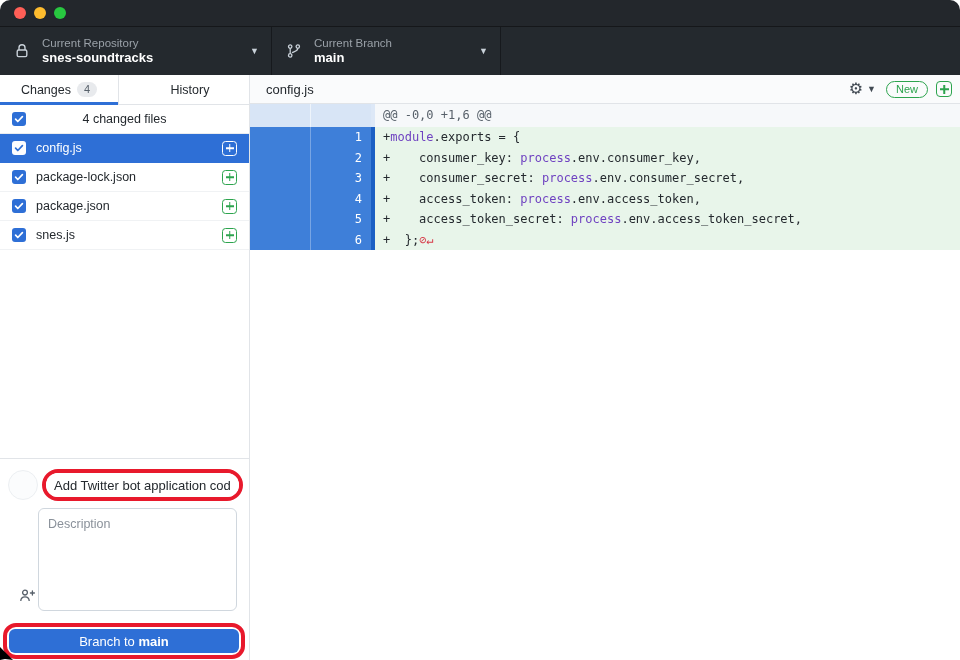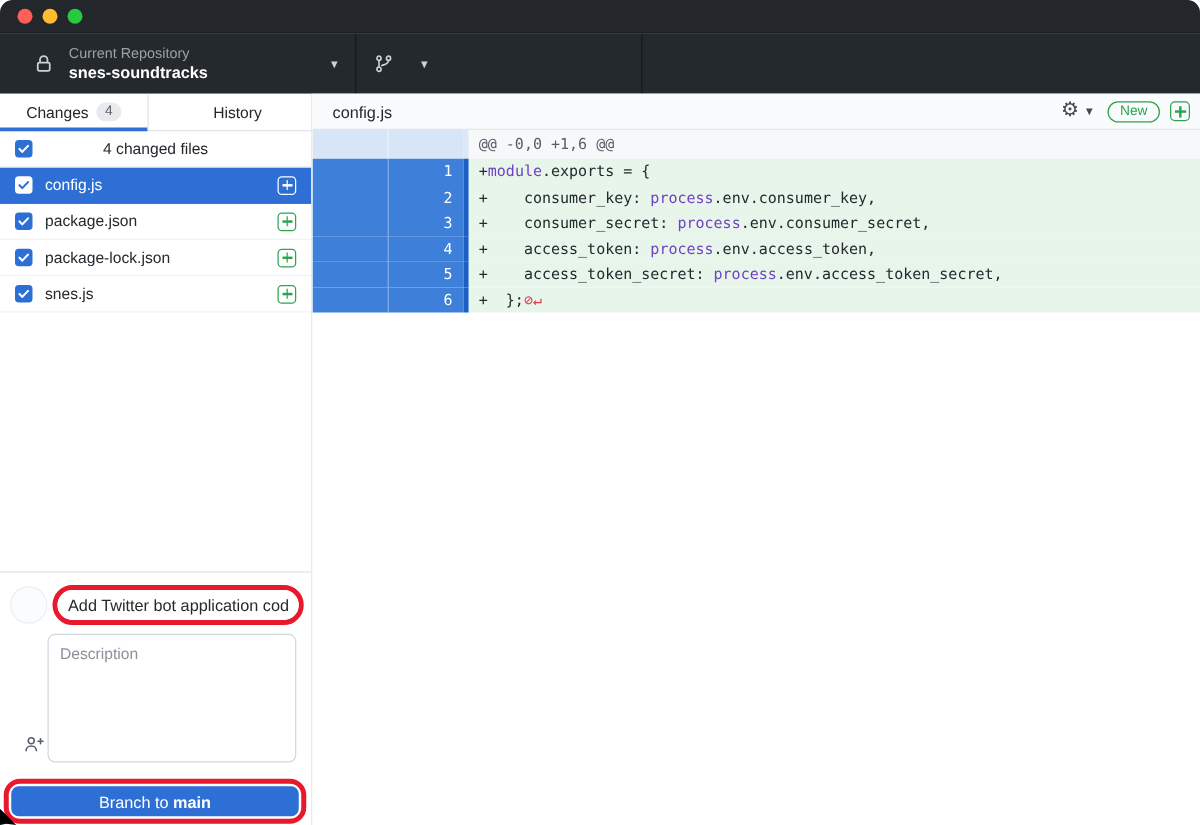--- a/index.html
+++ b/index.html
@@ -8,21 +8,21 @@
 
   
   .titlebar{height:26px;background:#23272c;display:flex;align-items:center;padding-left:14px;gap:8px;
     border-bottom:1px solid rgba(0,0,0,.4);}
   .tl{width:12px;height:12px;border-radius:50%;}
   .tl.red{background:#ff5f57;} .tl.yellow{background:#febc2e;} .tl.green{background:#28c840;}
 
   
   .toolbar{height:48px;background:#24292e;display:flex;}
   .tb-sec{display:flex;align-items:center;padding:0 12px 0 14px;border-right:1px solid #16191d;cursor:default;}
-  .tb-sec.repo{width:272px;box-sizing:border-box;margin-left:13px;}
+  .tb-sec.repo{width:272px;box-sizing:border-box;}
   .tb-sec.branch{width:229px;box-sizing:border-box;}
   .tb-sec.fetch{width:230px;box-sizing:border-box;}
   .tb-fill{flex:1;}
   .tb-icon{width:16px;height:16px;margin-right:12px;flex:none;color:#c9d1d9;}
   .tb-text{flex:1;min-width:0;}
   .tb-label{font-size:11.5px;color:#9aa1a8;line-height:14px;}
   .tb-value{font-size:13px;color:#fff;font-weight:bold;line-height:16px;white-space:nowrap;}
   .tb-chev{color:#c9d1d9;font-size:9px;margin-left:8px;}
 
   
@@ -130,20 +130,24 @@
       </div>
       <div class="tb-chev">▼</div>
     </div>
     <div class="tb-sec branch">
       <svg class="tb-icon" viewBox="0 0 16 16" fill="none" stroke="currentColor" stroke-width="1.3">
         <circle cx="4.2" cy="3.6" r="1.7"></circle>
           <circle cx="4.2" cy="12.4" r="1.7"></circle>
           <circle cx="11.8" cy="3.6" r="1.7"></circle>
         <path d="M4.2 5.3v5.4M11.8 5.3c0 3-3.5 3.2-5.8 4.4"></path>
       </svg>
+      <div class="tb-text">
+        <div class="tb-label">Current Branch</div>
+        <div class="tb-value">main</div>
+      </div>
       <div class="tb-chev">▼</div>
     </div>
     <div class="tb-fill"></div>
   </div>
 
   <div class="body-row">
 
     <aside class="sidebar">
       <div class="tabbar">
         <div class="tab active">
@@ -173,30 +177,30 @@
           </span>
           <span class="fname">config.js</span>
           <span class="status-plus"></span>
         </div>
         <div class="file-row">
           <span class="cb">
             <svg viewBox="0 0 10 10" fill="none">
                 <path d="M1.6 5.2l2.2 2.3 4.6-4.8" stroke="#fff" stroke-width="1.7" stroke-linecap="round" stroke-linejoin="round"></path>
               </svg>
           </span>
+          <span class="fname">package-lock.json</span>
+          <span class="status-plus"></span>
+        </div>
+        <div class="file-row">
+          <span class="cb">
+            <svg viewBox="0 0 10 10" fill="none">
+                <path d="M1.6 5.2l2.2 2.3 4.6-4.8" stroke="#fff" stroke-width="1.7" stroke-linecap="round" stroke-linejoin="round"></path>
+              </svg>
+          </span>
           <span class="fname">package.json</span>
-          <span class="status-plus"></span>
-        </div>
-        <div class="file-row">
-          <span class="cb">
-            <svg viewBox="0 0 10 10" fill="none">
-                <path d="M1.6 5.2l2.2 2.3 4.6-4.8" stroke="#fff" stroke-width="1.7" stroke-linecap="round" stroke-linejoin="round"></path>
-              </svg>
-          </span>
-          <span class="fname">package-lock.json</span>
           <span class="status-plus"></span>
         </div>
         <div class="file-row">
           <span class="cb">
             <svg viewBox="0 0 10 10" fill="none">
                 <path d="M1.6 5.2l2.2 2.3 4.6-4.8" stroke="#fff" stroke-width="1.7" stroke-linecap="round" stroke-linejoin="round"></path>
               </svg>
           </span>
           <span class="fname">snes.js</span>
           <span class="status-plus"></span>

